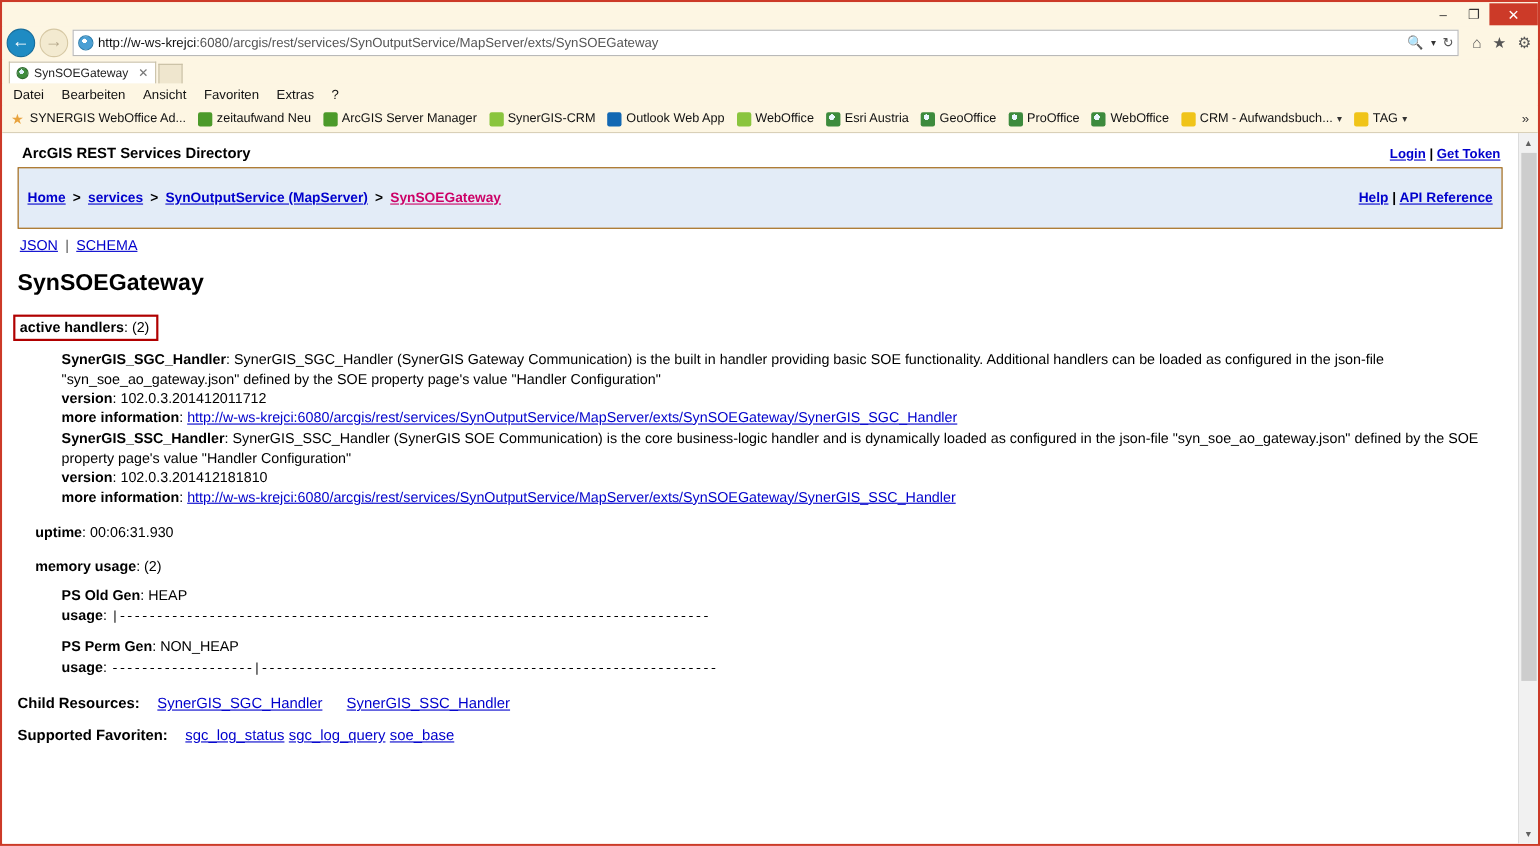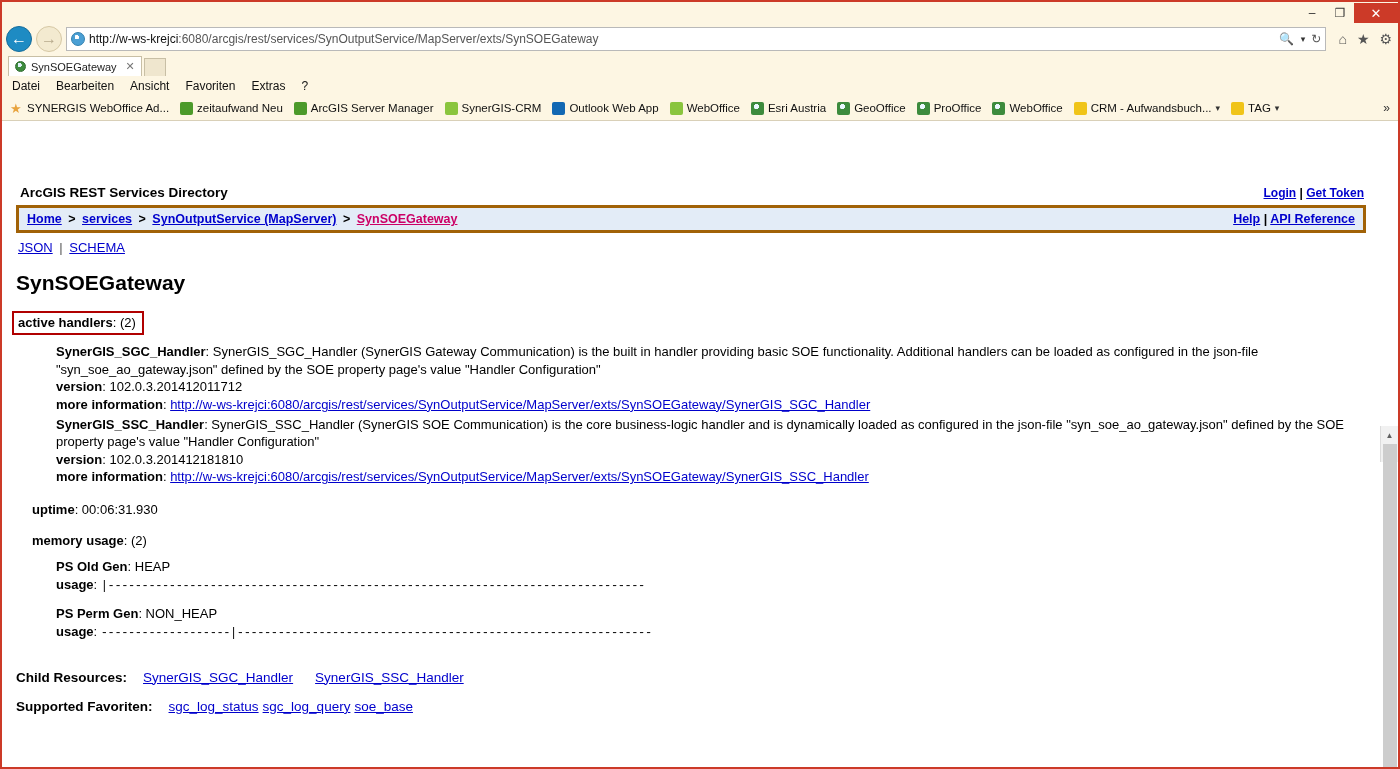--- a/index.html
+++ b/index.html
@@ -159,21 +159,20 @@
   .fav-caret { font-size: 9px; color: #333; }
   .fav-overflow { margin-left: auto; font-size: 12px; color: #333; padding-right: 2px;}
 
   
   .content-wrap {
     flex: 1;
     background: #fff;
     display: flex;
     overflow: hidden;
     border-top: 1px solid #d9d0b8;
-    align-items: center;
   }
   .page {
     flex: 1;
     padding: 8px 14px 0 14px;
     overflow: hidden;
     font-size: 13px;
     color: #000;
   }
   .esri-header {
     display: flex;
@@ -181,22 +180,22 @@
     align-items: baseline;
     font-weight: bold;
     font-size: 13.5px;
     padding: 3px 2px 5px 4px;
   }
   .esri-header .links { font-weight: bold; font-size: 12px; }
   .esri-header .links a { color: #0000cc; }
   a { color: #0000cc; text-decoration: underline; }
   .breadcrumb-bar {
     background: #e3ecf7;
-    border: 3px solid #a16207;
-    padding: 4px 8px;
+    border: 1px solid #a16207;
+    padding: 20px 8px;
     display: flex;
     justify-content: space-between;
     align-items: center;
     font-size: 12.5px;
     font-weight: bold;
   }
   .breadcrumb-bar .crumbs a { color: #0000cc; }
   .breadcrumb-bar .crumbs .current { color: #cc0066; }
   .breadcrumb-bar .sep { color: #000; font-weight: bold; padding: 0 3px; }
   .formats {
@@ -223,21 +222,21 @@
   }
   .handler-block b { font-weight: bold; }
   .section { margin-top: 16px; font-size: 13px; margin-left: 16px; }
   .mem-block {
     margin: 10px 0 0 40px;
     line-height: 1.4;
     font-size: 13px;
   }
   .meter { font-family: "Liberation Mono", monospace; font-size: 12px; letter-spacing: -0.4px; }
   .childres {
-    margin-top: 28px;
+    margin-top: 16px;
     font-size: 13.5px;
     display: flex;
     align-items: baseline;
     gap: 16px;
   }
   .childres b { font-weight: bold; }
   .childres .list { display: flex; gap: 22px; }
   .supops {
     margin-top: 14px;
     font-size: 13.5px;

